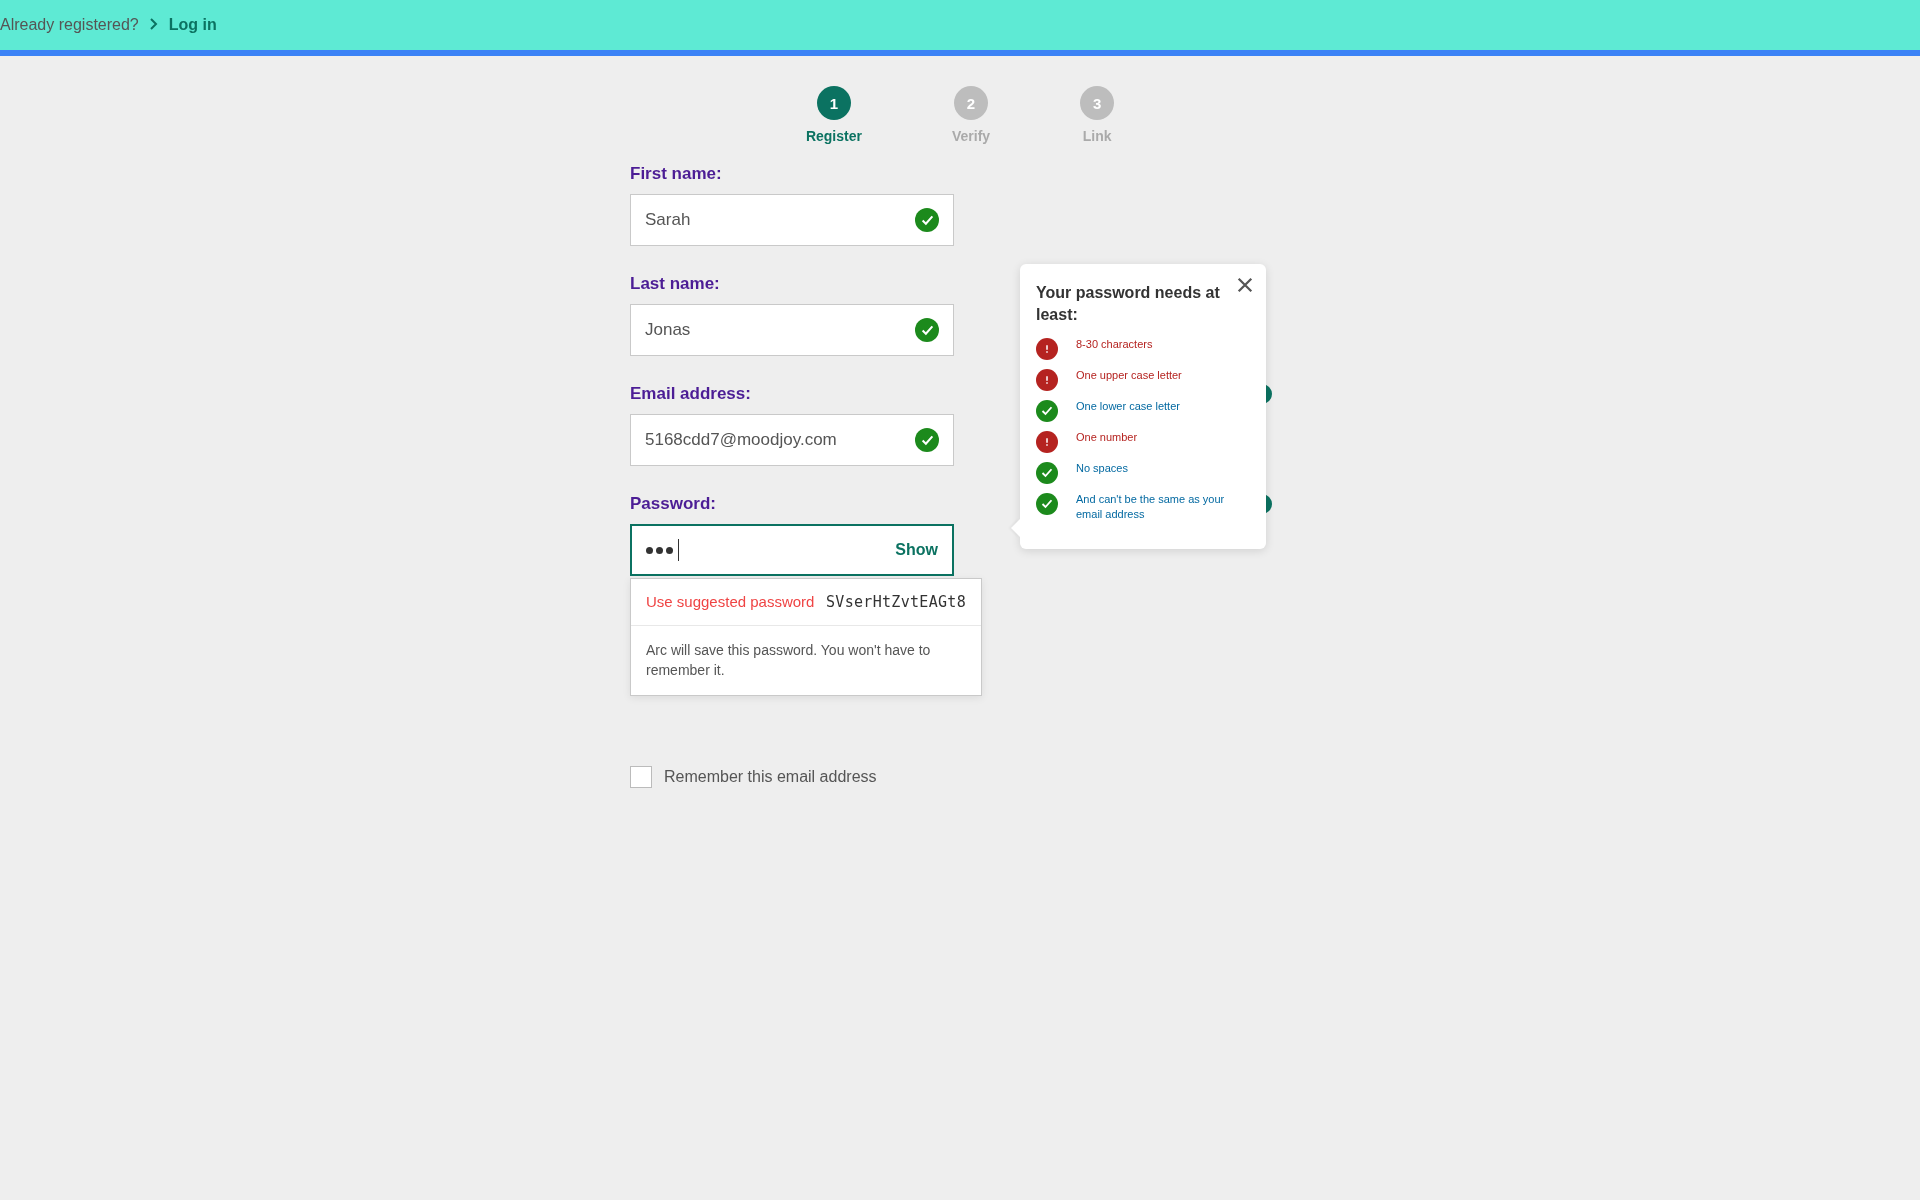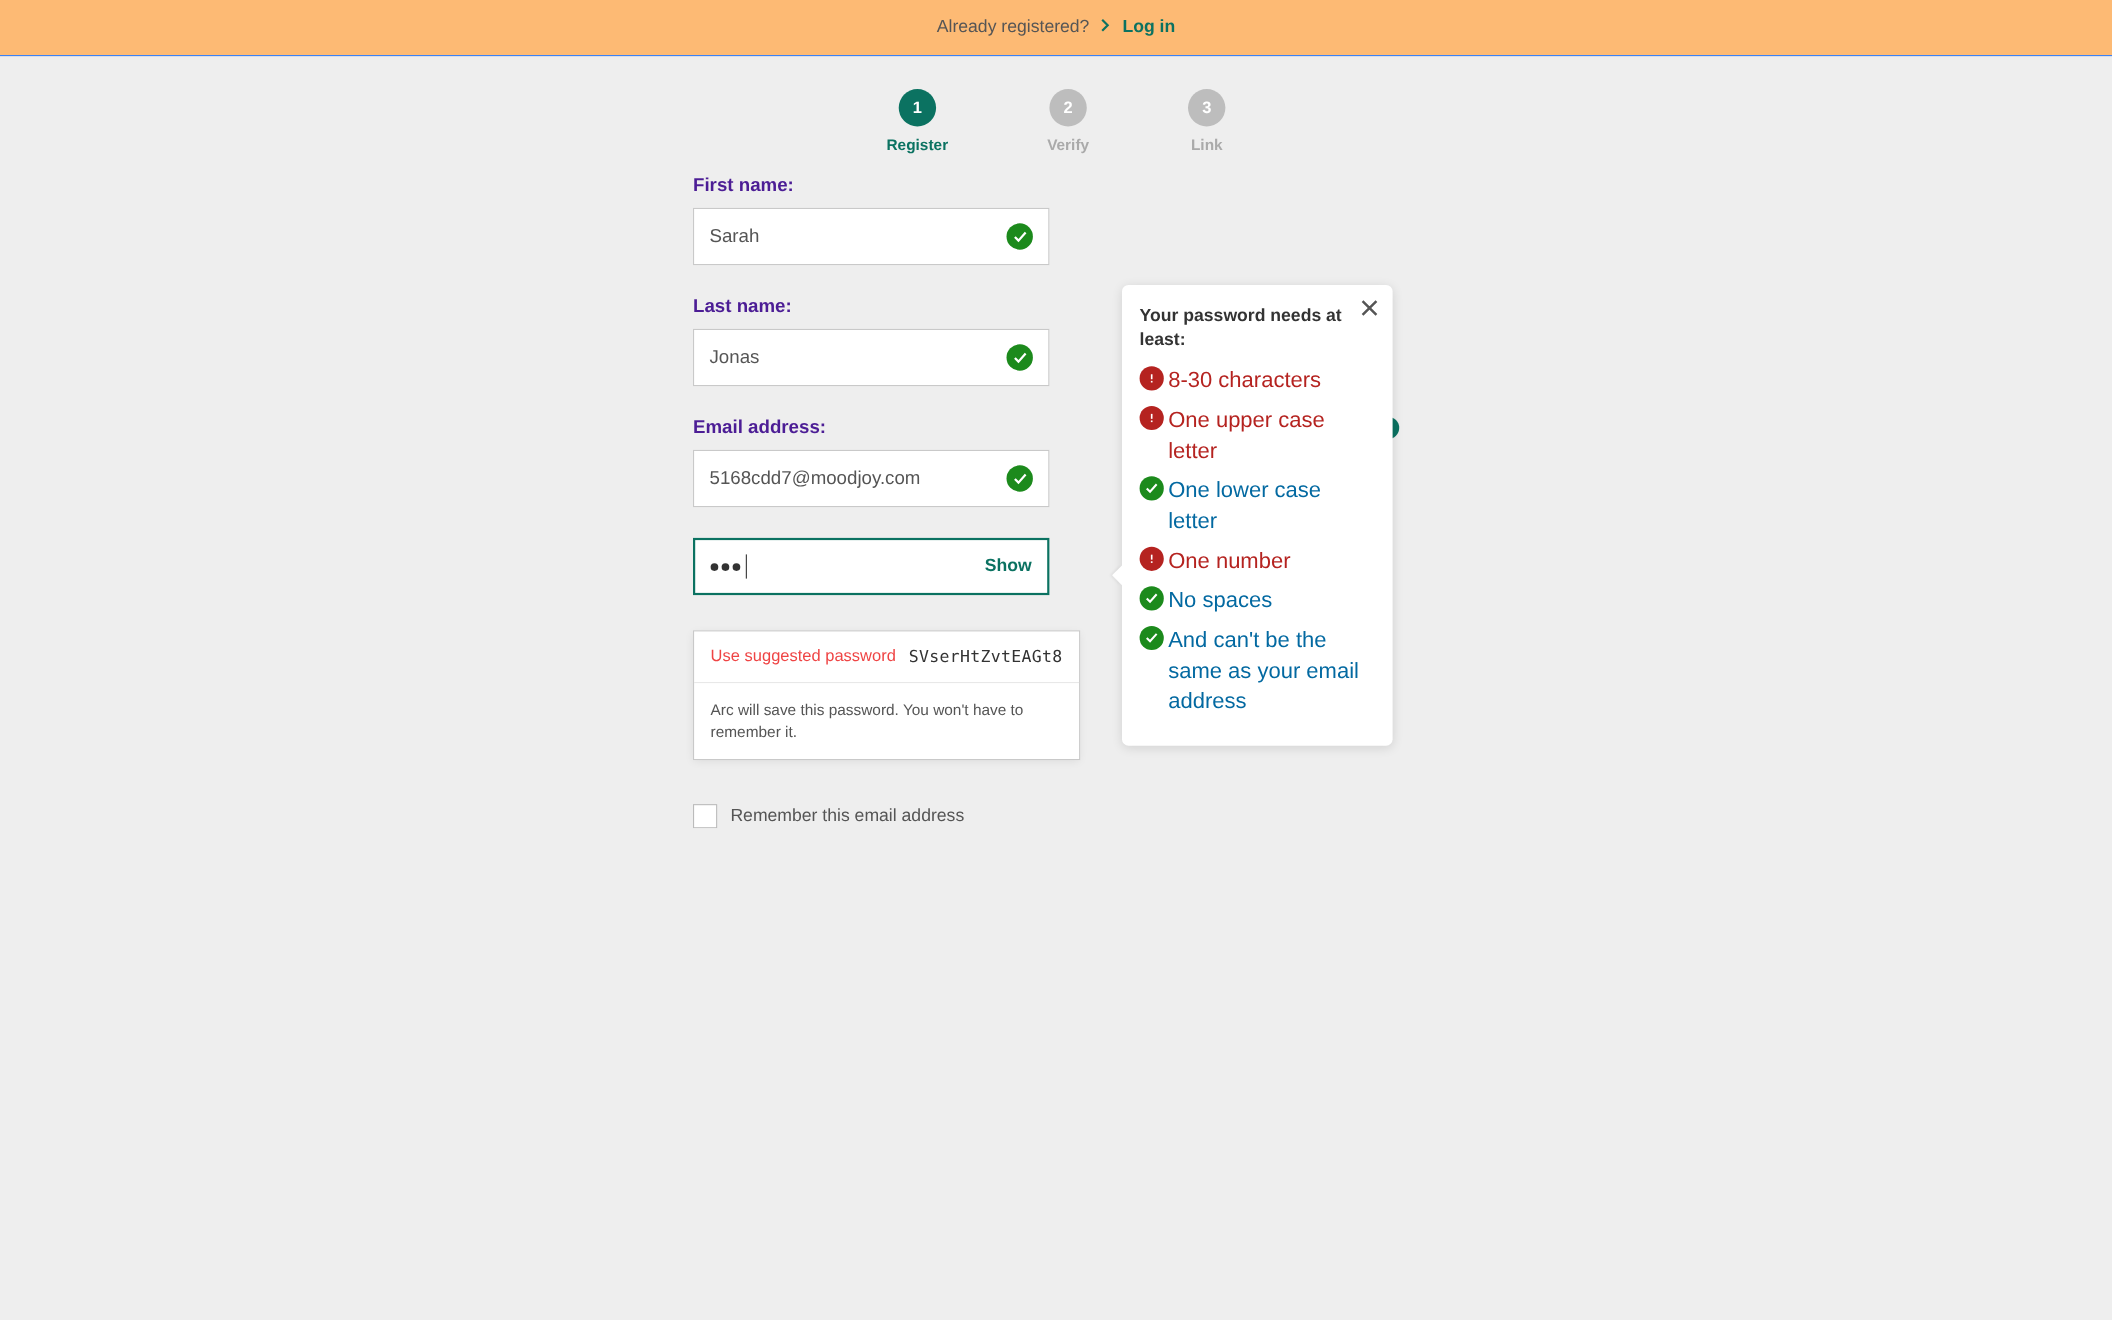--- a/index.html
+++ b/index.html
@@ -3,24 +3,23 @@
   <meta charset="utf-8">
   <style>
     * { box-sizing: border-box; margin: 0; padding: 0; }
     body { 
       font-family: -apple-system, BlinkMacSystemFont, "Segoe UI", Arial, sans-serif; 
       background: #eeeeee;
       color: #333;
     }
     
     .top-bar {
-      background: #fdba74;
+      background: #5eead4;
       padding: 16px 0;
-      text-align: center;
-      border-bottom: 1px solid #3b82f6;
+      border-bottom: 6px solid #3b82f6;
     }
     .top-bar-inner {
       display: inline-flex;
       align-items: center;
       gap: 10px;
       font-size: 16px;
       color: #555;
     }
     .top-bar-inner .chev {
       color: #0b7261;
@@ -220,23 +219,23 @@
       font-weight: 700;
       font-size: 16px;
       color: #333;
       margin-bottom: 10px;
       padding-right: 22px;
       line-height: 1.4;
     }
     .rule {
       display: flex;
       align-items: flex-start;
-      gap: 4px;
+      gap: 18px;
       margin-bottom: 8px;
-      font-size: 20px;
+      font-size: 11px;
       line-height: 1.4;
     }
     .rule-icon {
       width: 22px; height: 22px; border-radius: 50%;
       display: flex; align-items: center; justify-content: center;
       flex-shrink: 0;
       margin-top: 1px;
     }
     .rule.fail .rule-icon { background: #b52320; }
     .rule.pass .rule-icon { background: #1c8a1c; }
@@ -337,20 +336,24 @@
         <span class="input-text">5168cdd7@moodjoy.com</span>
         <span class="check-badge">
           <svg viewBox="0 0 16 16">
               <path d="M2 8 L6 12 L14 3" stroke="#fff" stroke-width="2.5" fill="none"></path>
             </svg>
         </span>
       </div>
     </div>
 
     <div class="field-group" style="position:relative;">
+      <div class="field-label-row">
+        <span class="field-label">Password:</span>
+        <span class="help-icon">?</span>
+      </div>
       <div class="input-box focused">
         <div class="password-dots">
           <span class="dot"></span>
             <span class="dot"></span>
             <span class="dot"></span>
             <span class="cursor"></span>
         </div>
         <span class="show-btn">Show</span>
       </div>
 

